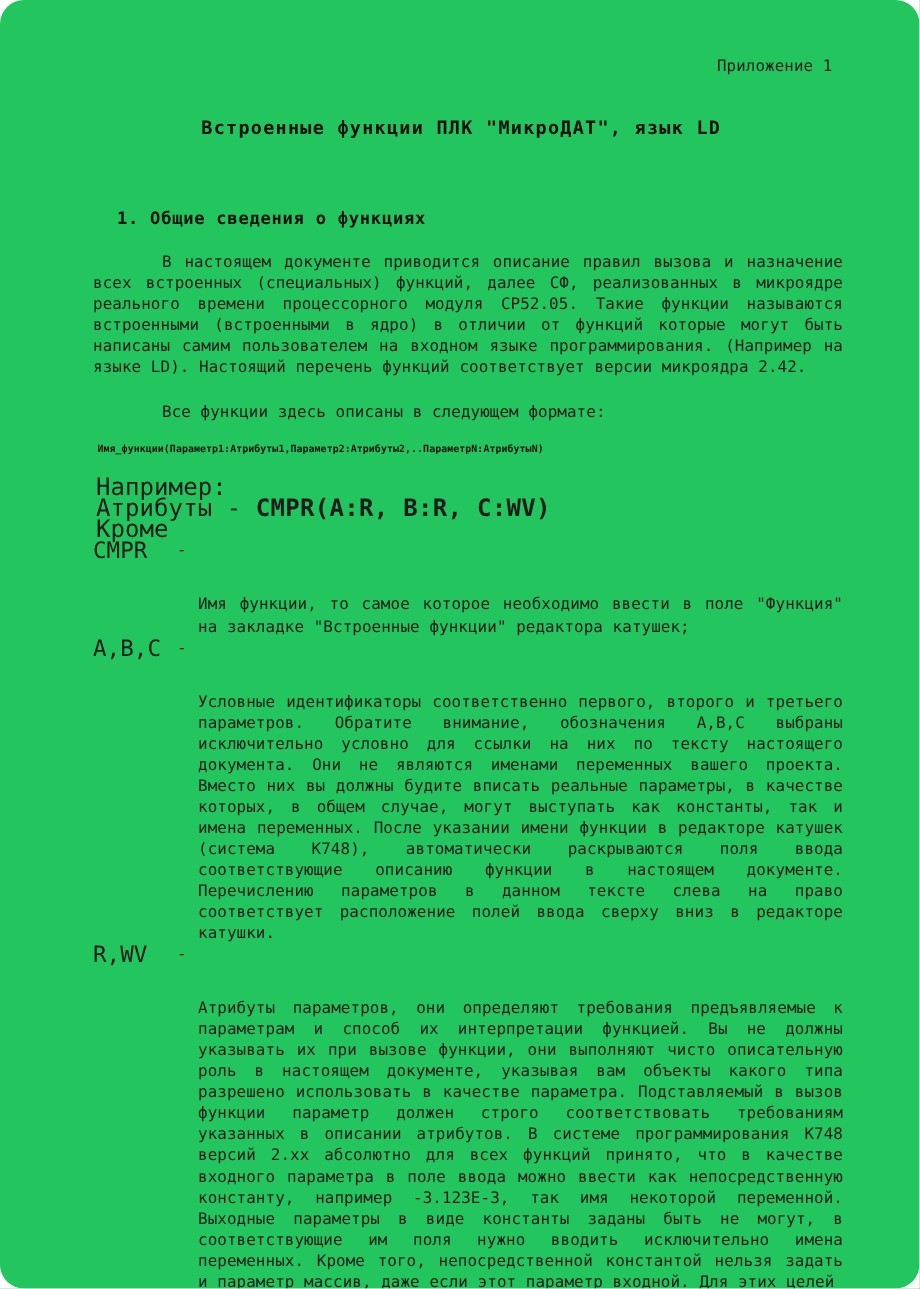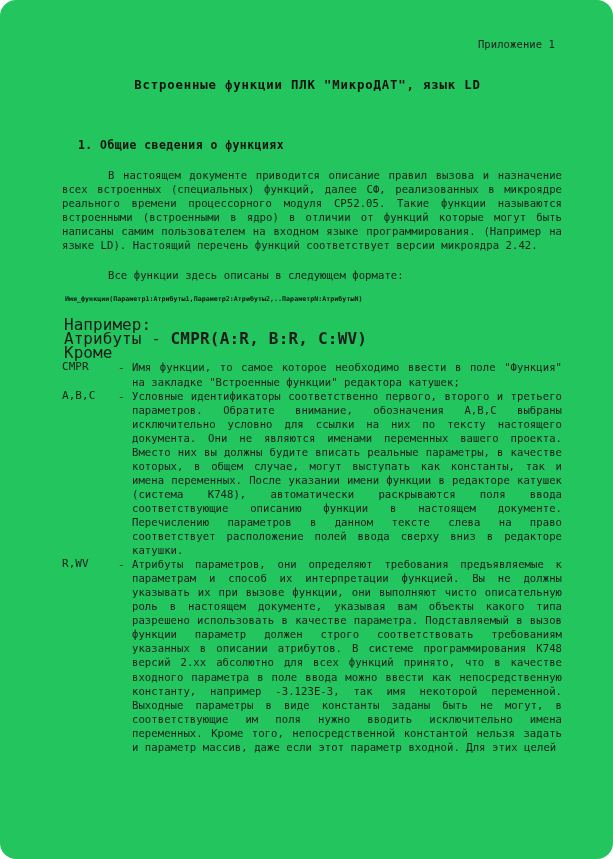--- a/index.html
+++ b/index.html
@@ -126,41 +126,42 @@
   .defs { margin: 0; padding: 0; }
   .def-item {
     display: flex;
     align-items: flex-start;
     margin: 0;
   }
   .def-term {
     flex: 0 0 auto;
     width: 56px;
     text-align: left;
-    font-size: 11px;
+    font-size: 15px;
     line-height: 14.05px;
     letter-spacing: 0.05px;
     color: #1c1c1c;
     white-space: pre;
   }
   .def-dash {
     flex: 0 0 auto;
     width: 14px;
     font-size: 10.6px;
     line-height: 14.05px;
     color: #1c1c1c;
     white-space: pre;
   }
   .def-text {
     flex: 1 1 auto;
     font-size: 10.6px;
     line-height: 14.05px;
     letter-spacing: 0.05px;
     text-align: justify;
     color: #1c1c1c;
+    margin-top: 36px;
   }
 </style>
 </head>
 <body>
 
 <div class="page">
 
   <div class="header-area">
     <div class="appendix-label">Приложение 1</div>
   </div>

